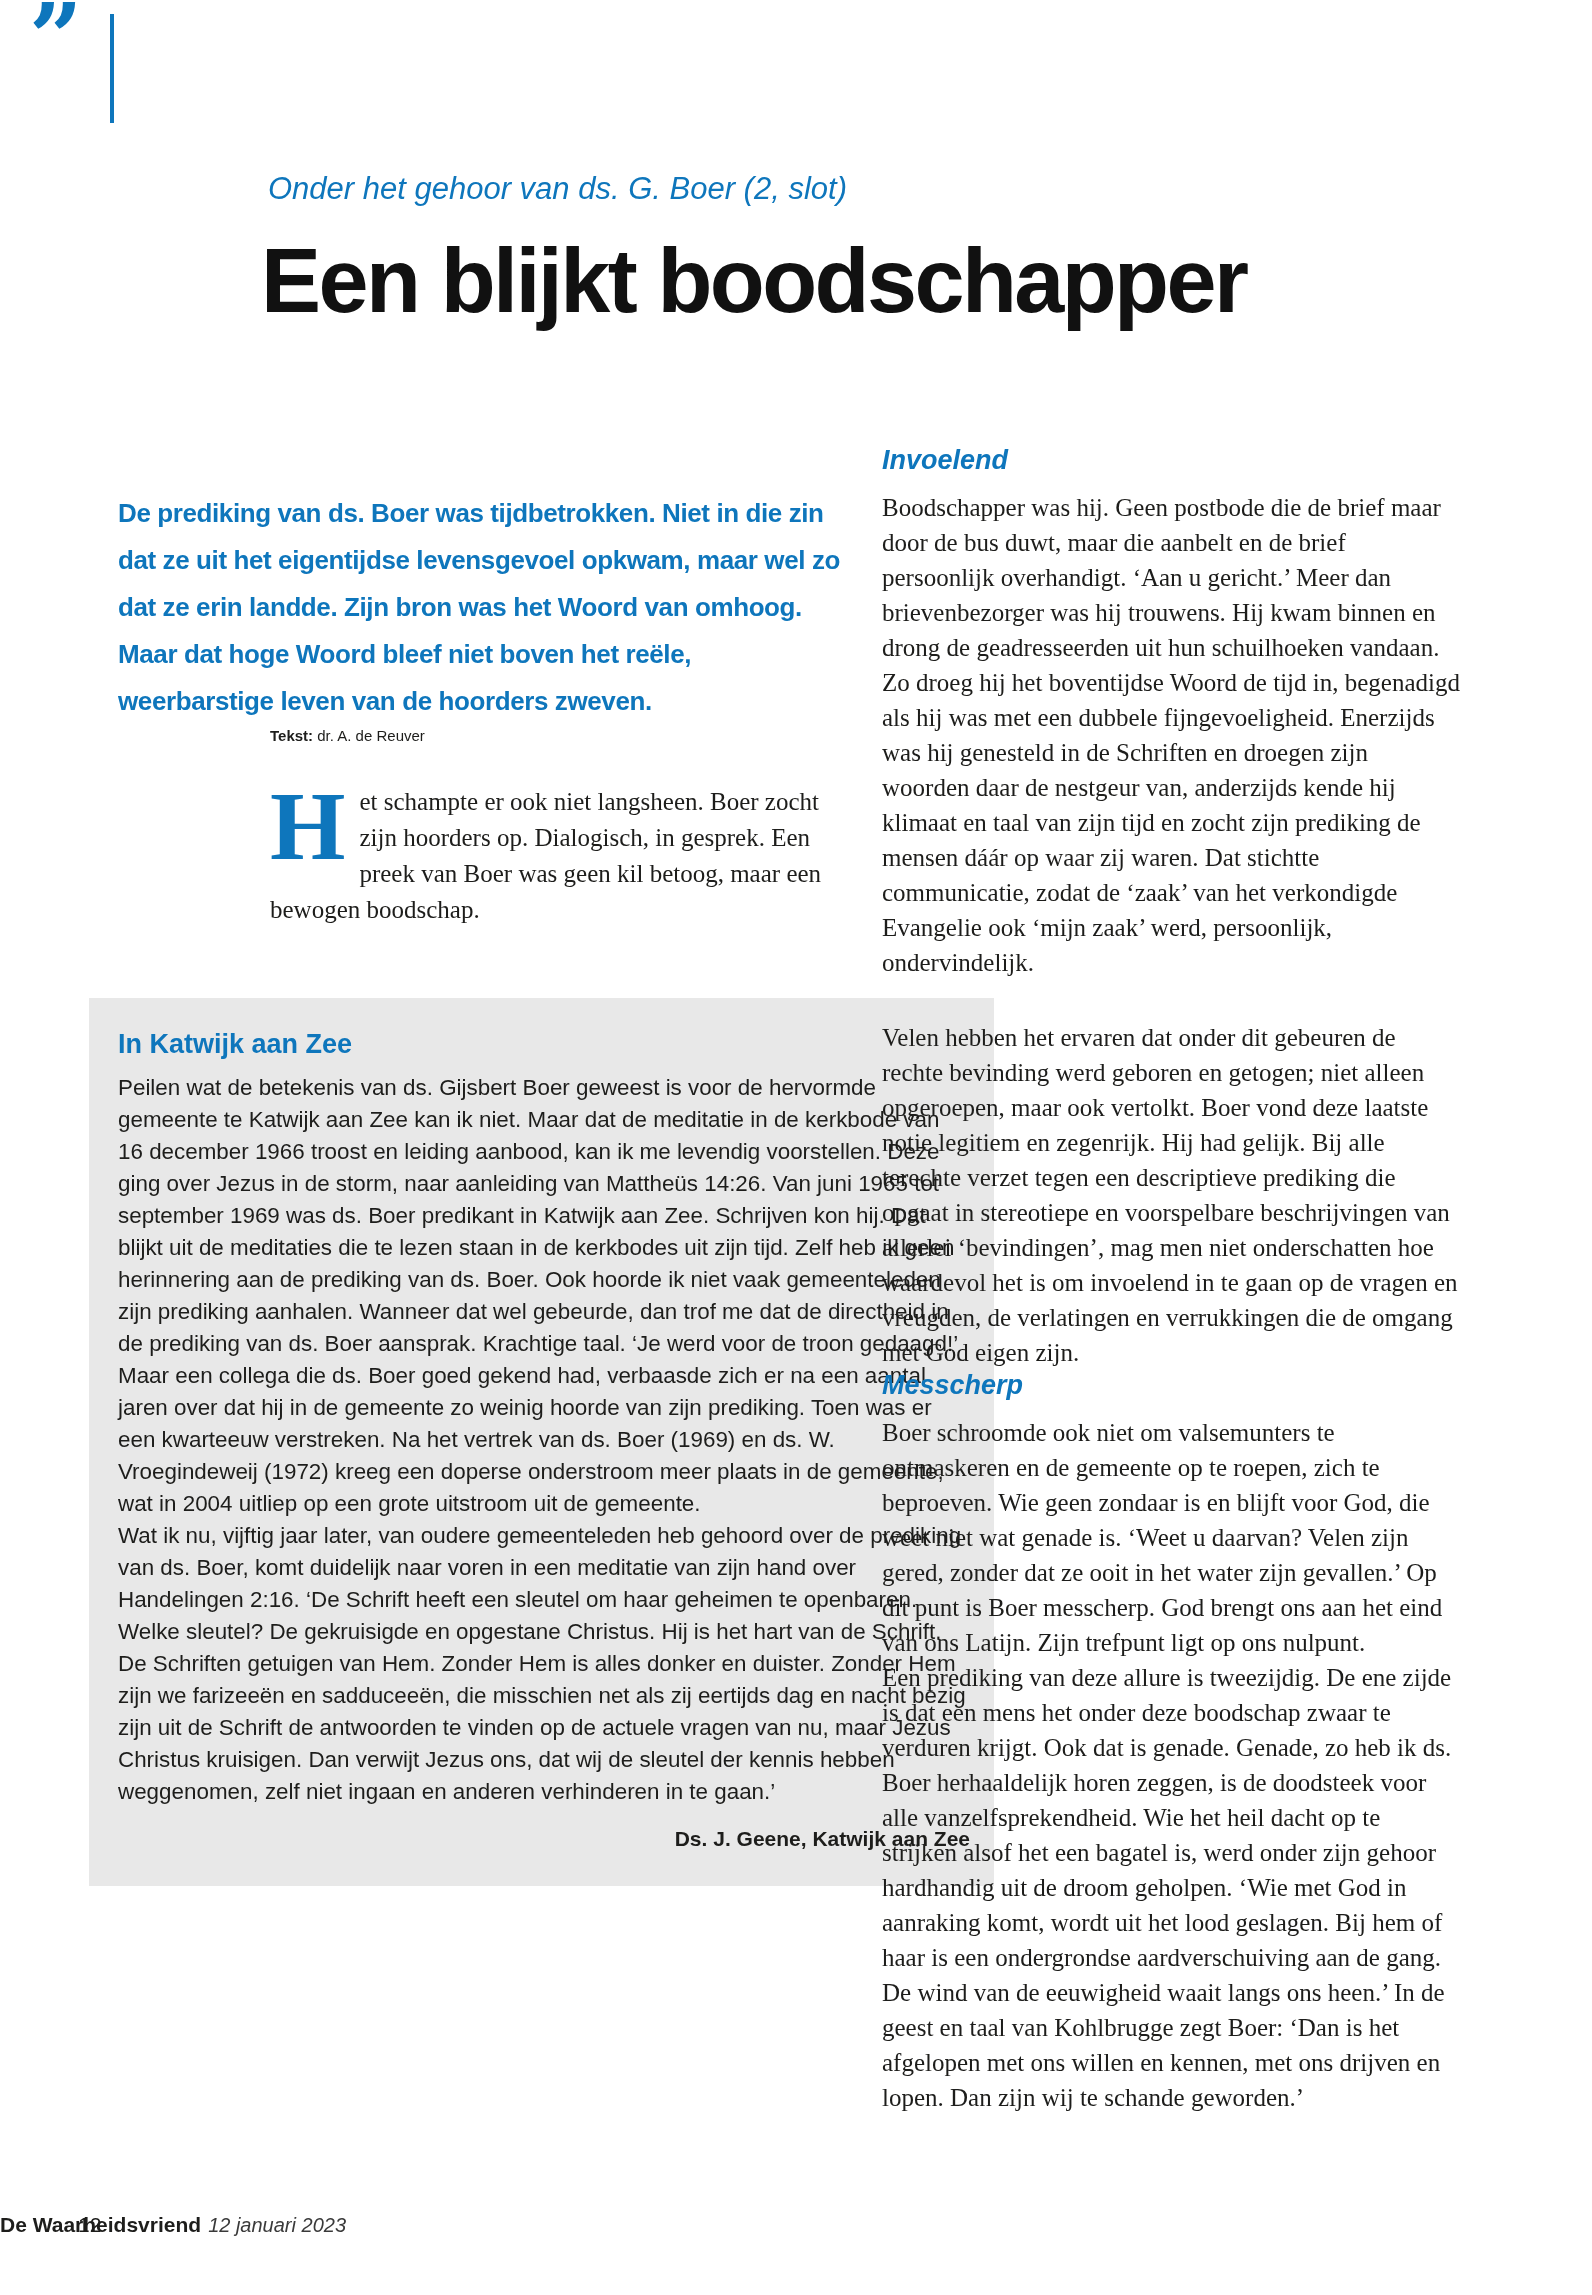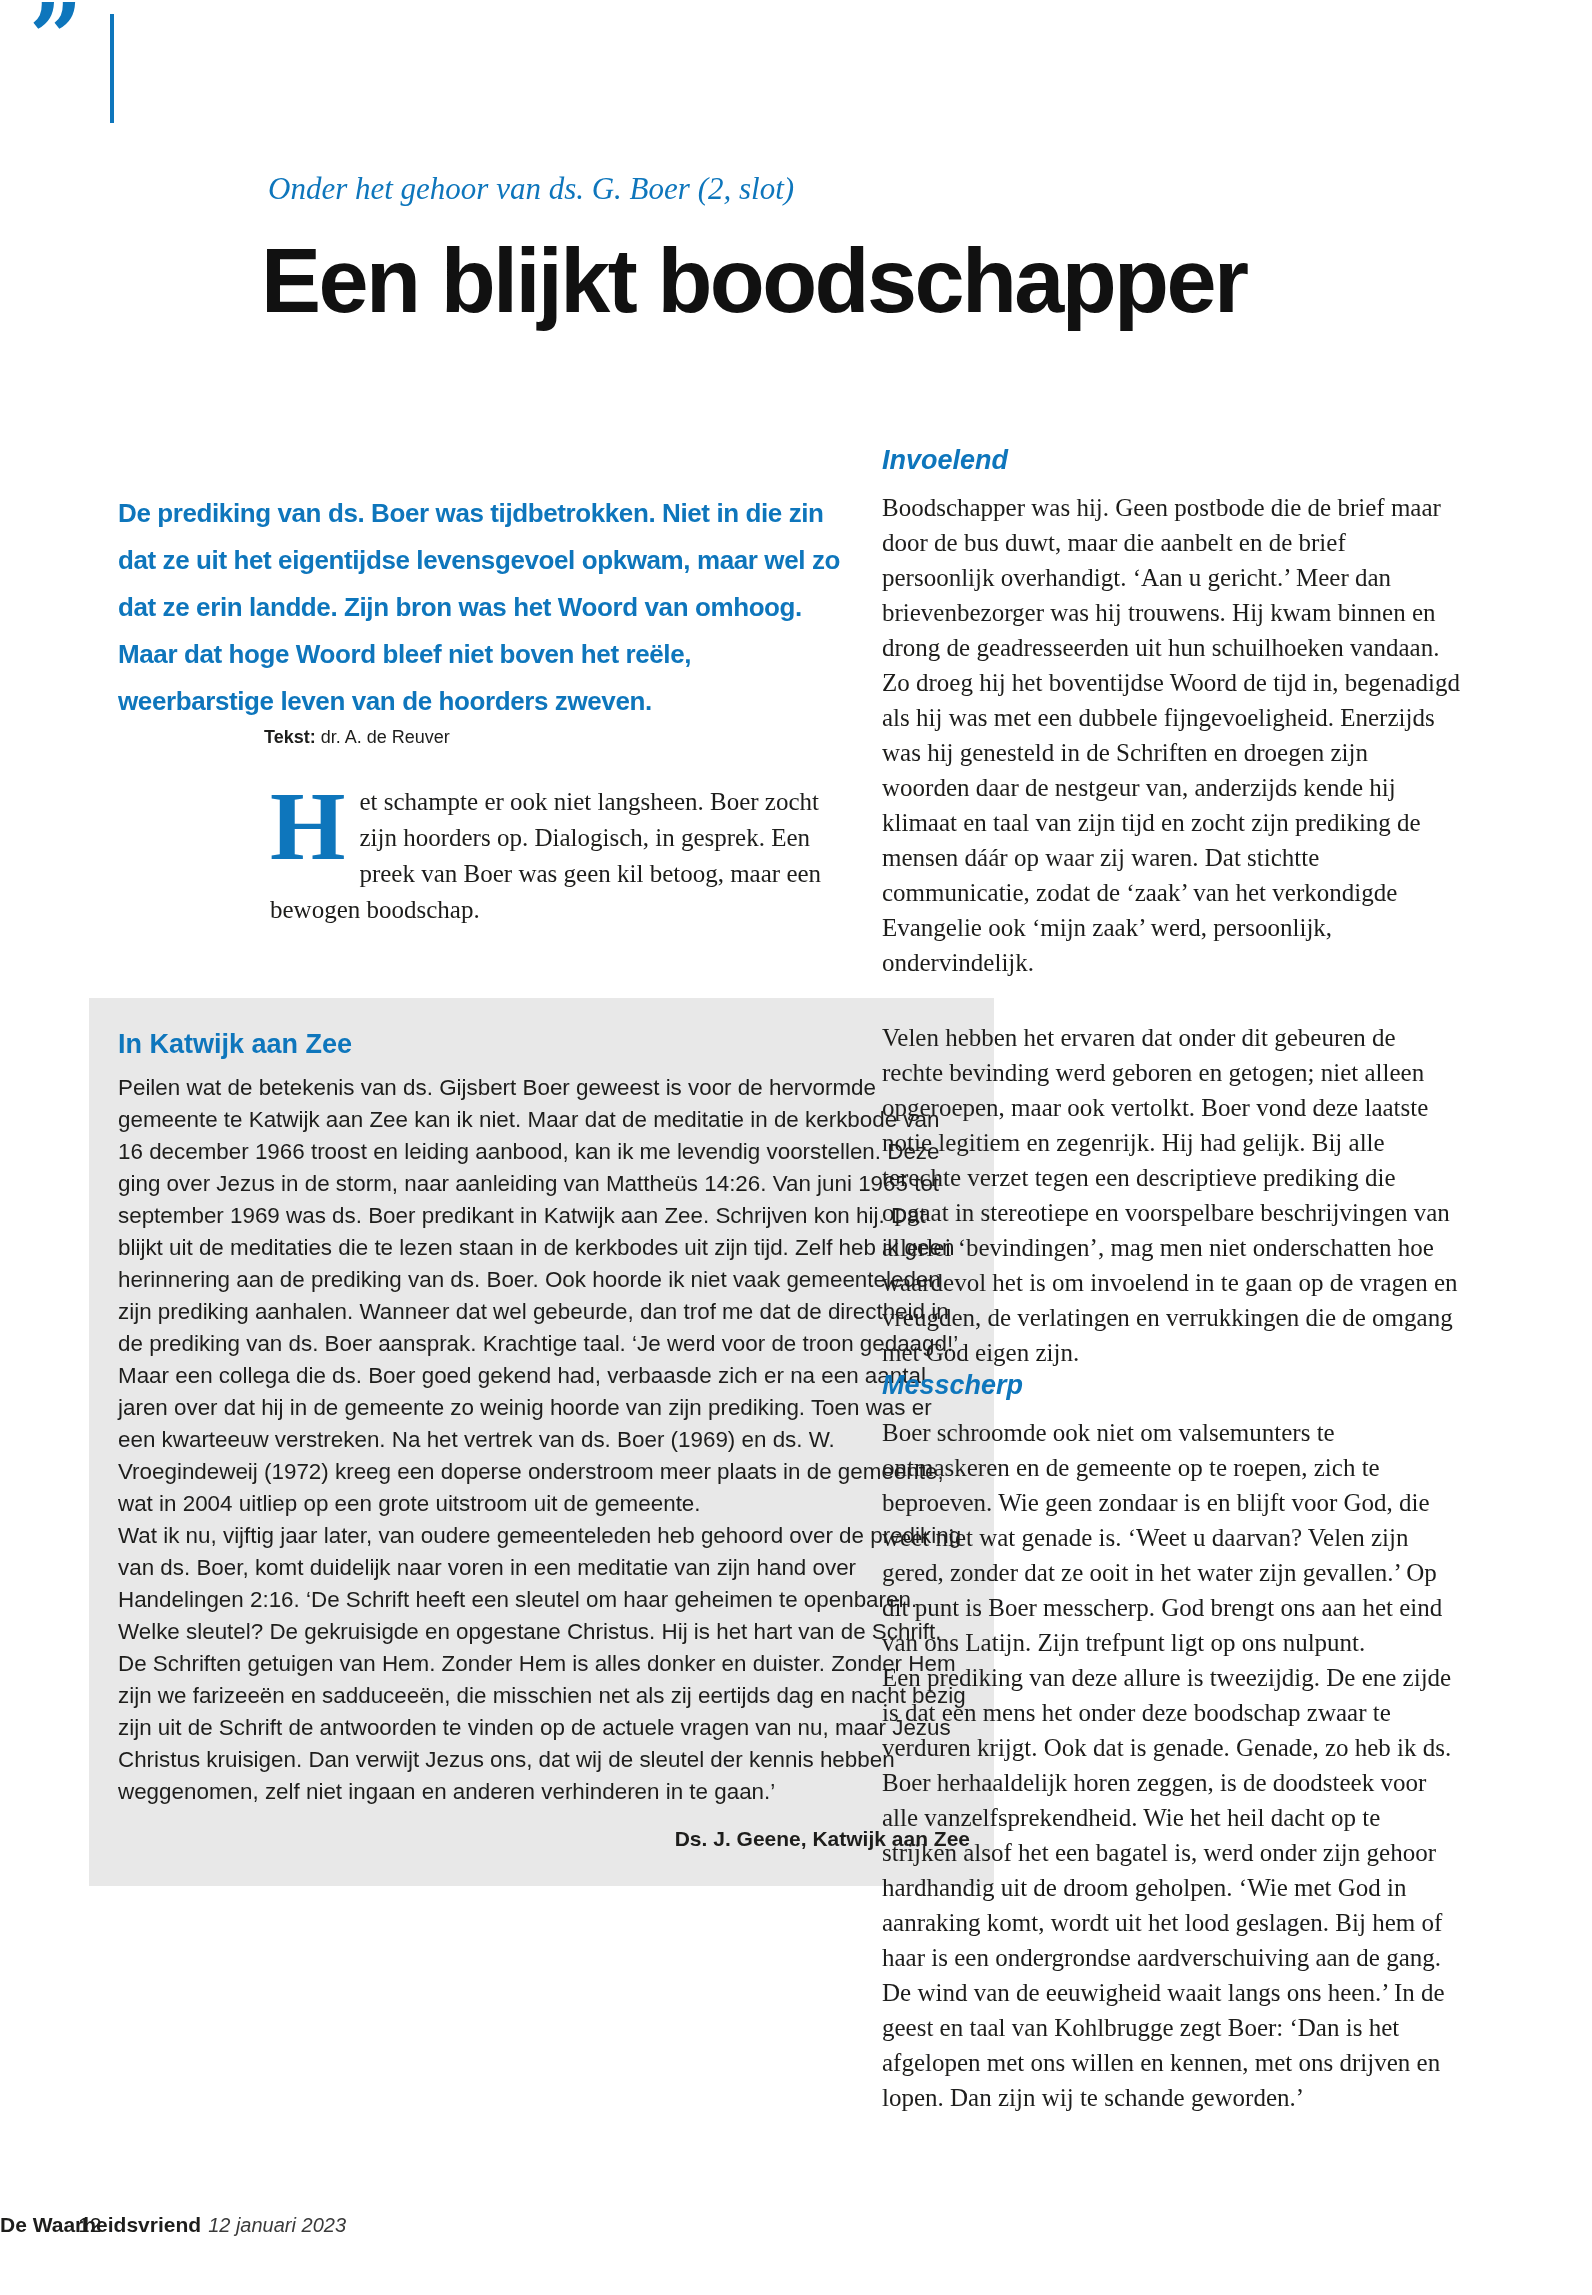--- a/index.html
+++ b/index.html
@@ -33,21 +33,21 @@
     top: 14px;
     width: 4.3px;
     height: 109px;
     background: var(--accent, #0e76bc);
   }
 
   .kicker {
     position: absolute;
     left: 268px;
     top: 171px;
-    font-family: Liberation Serif, serif;
+    font-family: Liberation Sans, sans-serif;
     font-style: italic;
     font-size: 31px;
     color: var(--accent, #0e76bc);
   }
 
   .headline {
     position: absolute;
     left: 261px;
     top: 230px;
     font-family: "Liberation Sans", sans-serif;
@@ -67,24 +67,24 @@
     font-weight: bold;
     font-size: 26px;
     line-height: 47px;
     letter-spacing: -0.4px;
     color: var(--accent, #0e76bc);
     margin-top: 48px;
   }
 
   .byline {
     position: absolute;
-    left: 264px;
+    left: 270px;
     top: 727px;
     font-family: "Liberation Sans", sans-serif;
-    font-size: 18px;
+    font-size: 15px;
     color: #1d1d1b;
   }
   .byline-label { font-weight: bold; }
 
   .lead {
     position: absolute;
     left: 270px;
     top: 784px;
     width: 568px;
     font-size: 25px;

